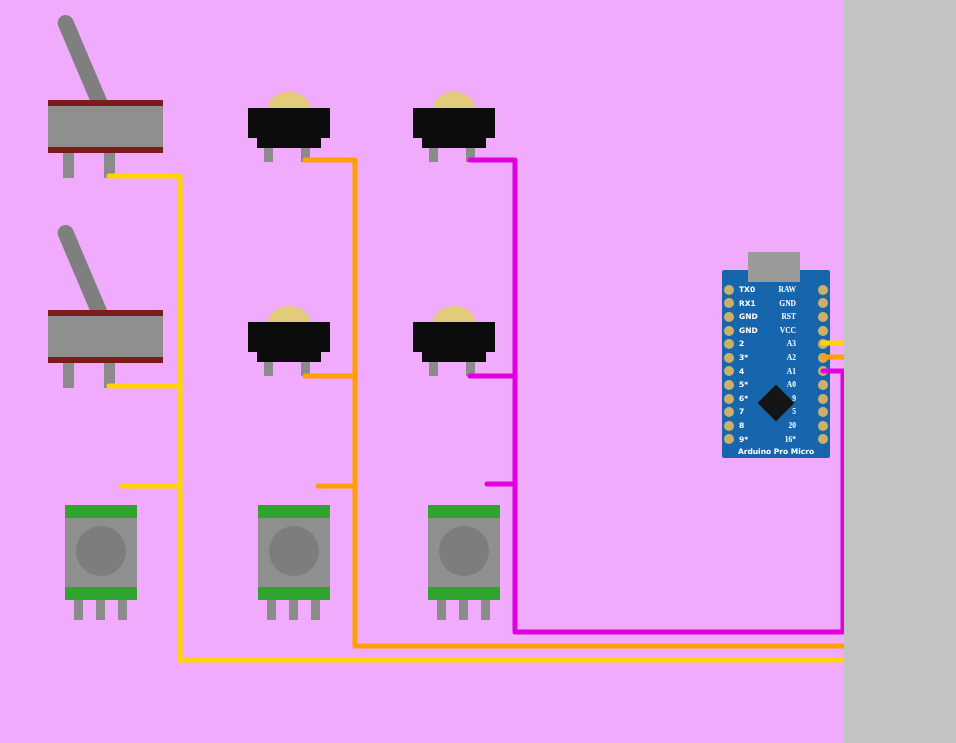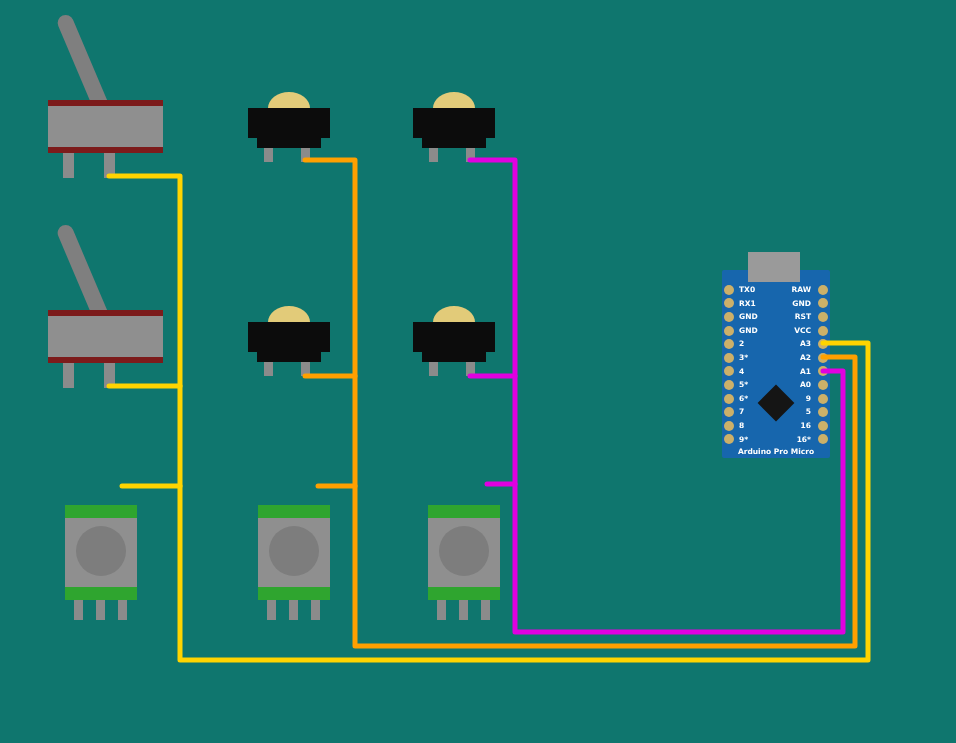--- a/index.html
+++ b/index.html
@@ -1,18 +1,18 @@
 <!DOCTYPE html>
 <html><head>
 <meta charset="utf-8">
 <style>
   * { margin:0; padding:0; box-sizing:border-box; }
   html,body { background:#c3c3c3; }
   body { font-family:"DejaVu Sans", sans-serif; }
-  #canvas { position:relative; width:956px; height:743px; background:#0f766e; overflow:hidden; }
+  #canvas { position:relative; width:844px; height:743px; background:#f0abfc; overflow:hidden; }
 
   
   .toggle { position:absolute; width:115px; height:53px; }
   .toggle .lever { position:absolute; left:44px; top:-92px; width:16px; height:102px;
                    background:#7f7f7f; border-radius:8px 8px 2px 2px;
                    transform:rotate(-23deg); transform-origin:50% 94%; }
   .toggle .tbody { position:absolute; inset:0; background:#8f8f8f;
                    border-top:6px solid #7c1b1b; border-bottom:6px solid #7c1b1b; }
   .leg { position:absolute; background:#8b8b8b; }
   .toggle .leg { width:11px; height:25px; top:53px; }
@@ -37,21 +37,21 @@
 
   
   .board { position:absolute; left:722px; top:270px; width:108px; height:188px;
            background:#1766ad; border-radius:2px; }
   .usb { position:absolute; left:26px; top:-18px; width:52px; height:30px; background:#9a9a9a; }
   .pins { position:absolute; left:0; right:0; top:13px; }
   .pin-row { display:flex; align-items:center; height:13.6px; padding:0 2px; }
   .hole { width:10px; height:10px; border-radius:50%; background:#ccb069; flex:0 0 auto; }
   .plabel { color:#ffffff; font-size:7.5px; font-weight:bold; line-height:1; white-space:nowrap; }
   .plabel.l { margin-left:5px; }
-  .plabel.r { margin-right:7px; }
+  .plabel.r { margin-right:22px;font-family:Liberation Serif, serif; }
   .sp { flex:1 1 auto; }
   .chip { position:absolute; left:41px; top:120px; width:26px; height:26px;
           background:#151515; transform:rotate(45deg); }
   .btitle { position:absolute; left:0; right:0; bottom:2px; text-align:center;
             color:#ffffff; font-size:7.5px; font-weight:bold;margin-top:37px; }
 
   .wires { position:absolute; left:0; top:0; pointer-events:none; }
 </style>
 </head>
 <body>
@@ -215,21 +215,21 @@
         <span class="plabel l">7</span>
         <span class="sp"></span>
         <span class="plabel r">5</span>
         <span class="hole" style="background: rgb(204, 176, 105);"></span>
       </div>
 
       <div class="pin-row">
         <span class="hole" style="background: rgb(204, 176, 105);"></span>
         <span class="plabel l">8</span>
         <span class="sp"></span>
-        <span class="plabel r">16</span>
+        <span class="plabel r">20</span>
         <span class="hole" style="background: rgb(204, 176, 105);"></span>
       </div>
 
       <div class="pin-row">
         <span class="hole" style="background: rgb(204, 176, 105);"></span>
         <span class="plabel l">9*</span>
         <span class="sp"></span>
         <span class="plabel r">16*</span>
         <span class="hole" style="background: rgb(204, 176, 105);"></span>
       </div>

